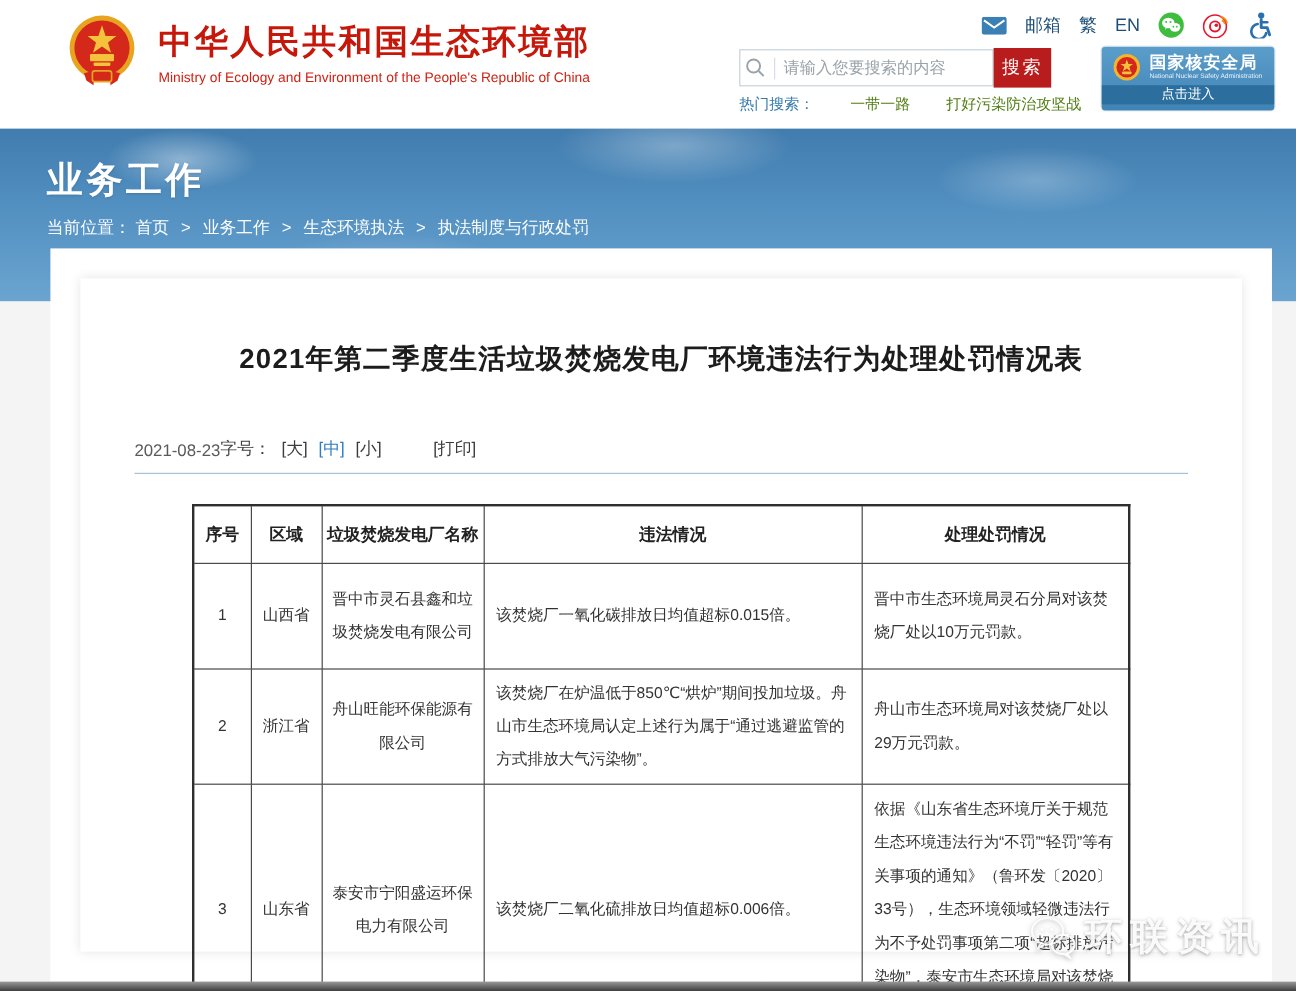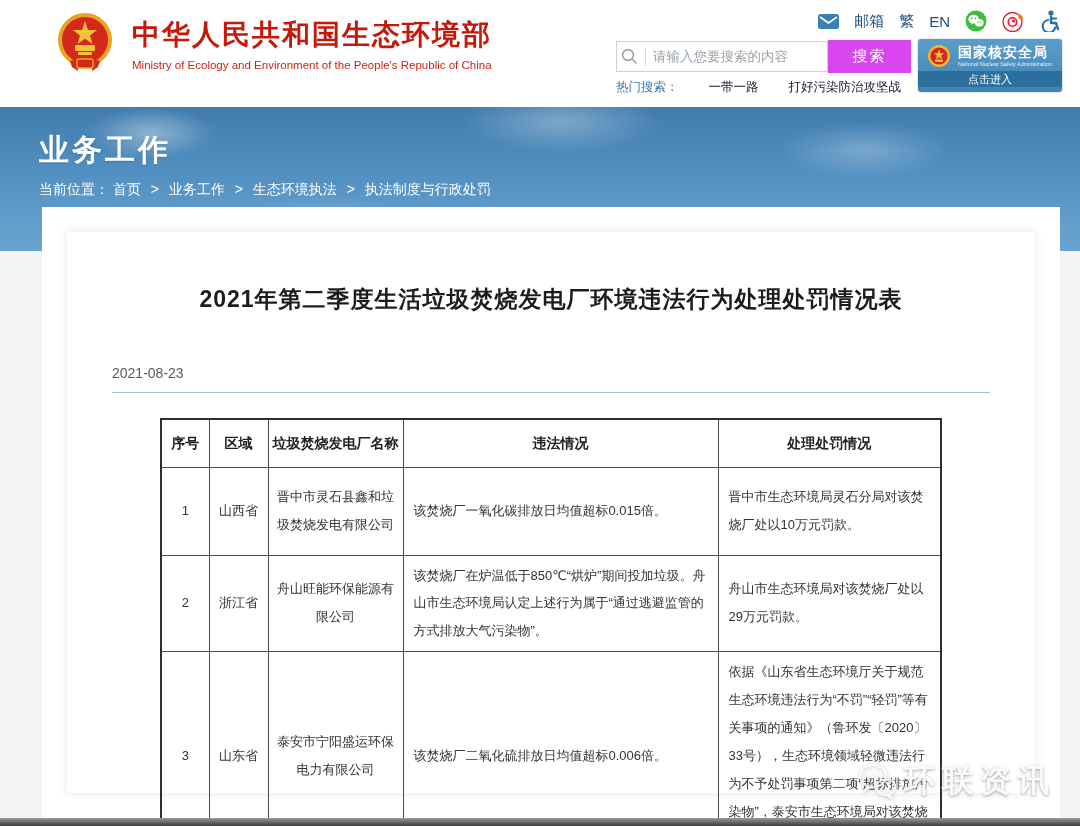--- a/index.html
+++ b/index.html
@@ -16,25 +16,25 @@
   .utility { position:absolute; top:10px; right:20px; display:flex; align-items:center; gap:15px;
              color:#1d4f79; font-size:15px; }
   .utility .txt { cursor:pointer; }
   .search-row { position:absolute; top:40px; left:616px; display:flex; align-items:center; }
   .search-box { width:212px; height:31px; border:1px solid #c7d2da; background:#fff;
                 display:flex; align-items:center; padding-left:4px; gap:7px; }
   .search-sep { width:1px; height:18px; background:#d7dde2; }
   .search-input { border:none; outline:none; width:150px; font-size:13.5px; color:#333;
                   font-family:inherit; }
   .search-input::placeholder { color:#9aa3aa; }
-  .search-btn { width:83px; height:33px; background:#d946ef; color:#fff; font-size:15px;
+  .search-btn { width:48px; height:33px; background:#b91c1c; color:#fff; font-size:15px;
                 border:none; cursor:pointer; font-family:inherit; letter-spacing:2px; }
   .hot-row { position:absolute; top:79px; left:616px; font-size:12.5px; color:#3479ab;
              display:flex; gap:30px; }
-  .hot-row a { color:#0f172a; text-decoration:none; cursor:pointer;text-align:center; }
+  .hot-row a { color:#4d7c0f; text-decoration:none; cursor:pointer;text-align:center; }
   .nnsa { position:absolute; top:39px; right:18px; width:144px; height:53px;
           background:linear-gradient(180deg,#5b9dca,#4084b6); border-radius:3px; overflow:hidden;
           box-shadow:0 0 0 1px #e3ebf1; cursor:pointer; }
   .nnsa-top { display:flex; align-items:center; gap:6px; padding:4px 5px 2px 8px; }
   .nnsa-title { color:#fff; font-weight:bold; font-size:14px; letter-spacing:1px; line-height:1.1; }
   .nnsa-sub { color:#e7f1f9; font-size:5.5px; }
   .nnsa-strip { background:#2c6f9f; color:#fff; font-size:11px; text-align:center; height:16px;
                 line-height:16px; }
   
   .banner { height:144px; position:relative; z-index:1;
@@ -182,20 +182,27 @@
     <a>执法制度与行政处罚</a>
   </div>
 </div>
 
 <div class="outer">
   <div class="card">
     <div class="article-title">2021年第二季度生活垃圾焚烧发电厂环境违法行为处理处罚情况表</div>
 
     <div class="meta">
       <span class="meta-date">2021-08-23</span>
+      <span class="meta-right">
+        <span>字号：</span>
+        <span class="size-opt">[大]</span>
+        <span class="size-opt mid">[中]</span>
+        <span class="size-opt">[小]</span>
+        <span class="print-btn">[打印]</span>
+      </span>
     </div>
     <div class="divider"></div>
 
     <table>
       <colgroup>
         <col style="width:48px">
           <col style="width:59px">
           <col style="width:135px">
         <col style="width:315px">
           <col style="width:223px">

